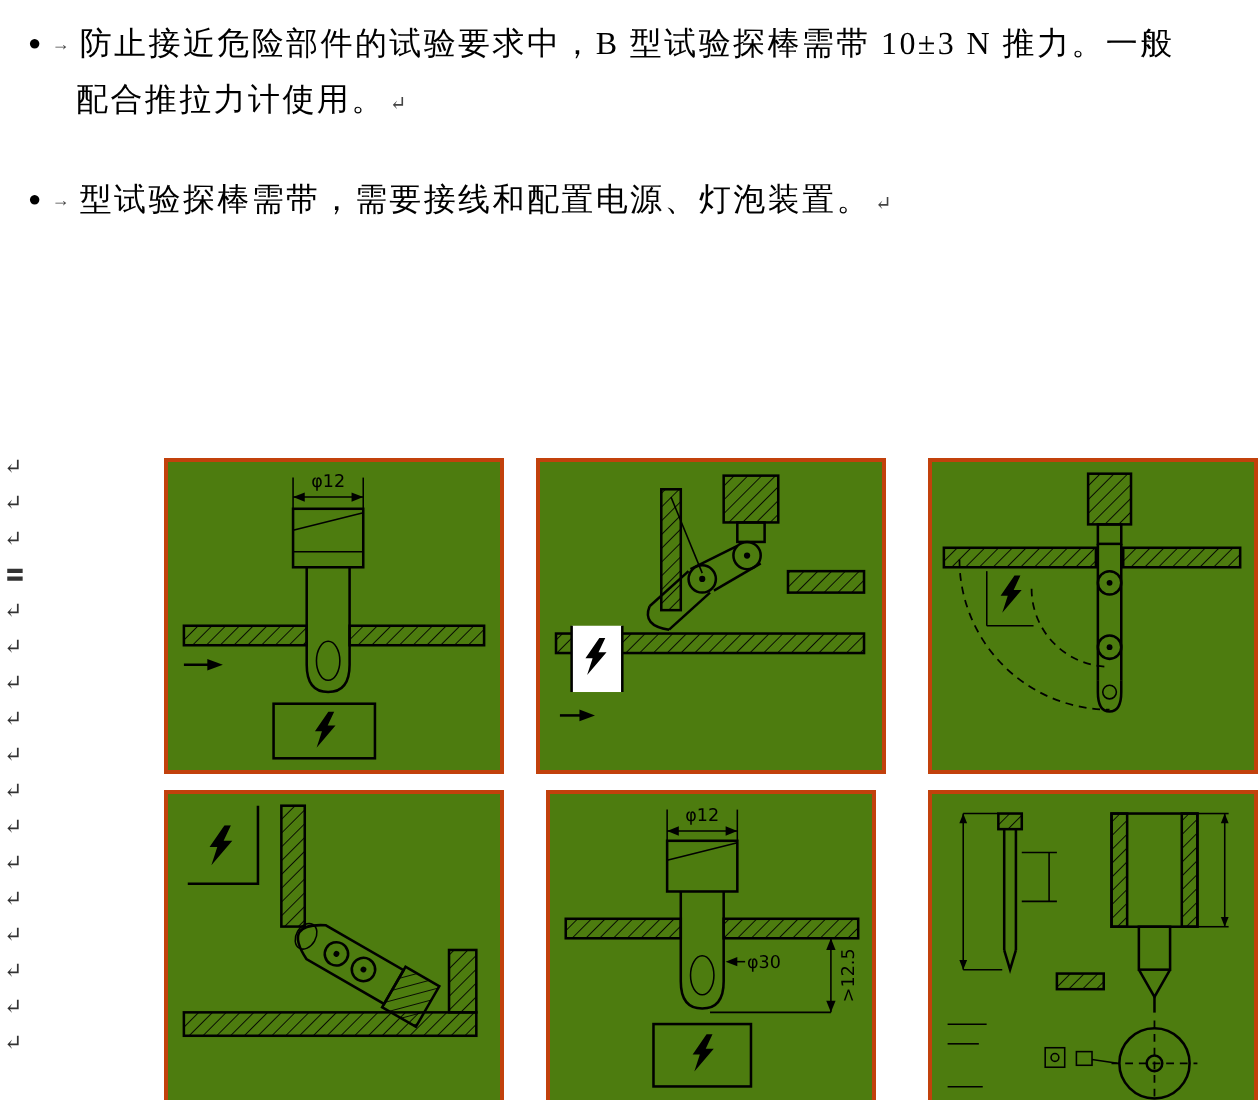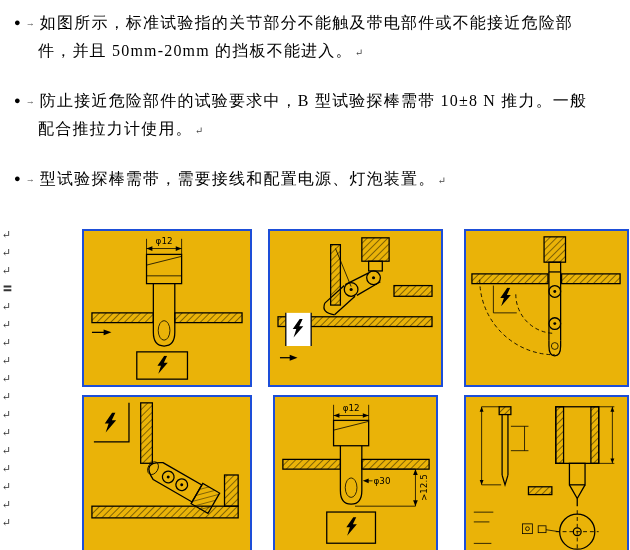--- a/index.html
+++ b/index.html
@@ -14,21 +14,21 @@
     font-size:16px;line-height:28px;letter-spacing:1.2px;
   }
   .b-marker{font-size:11px;vertical-align:2px;}
   .b-tab{font-size:9px;color:#444;margin:0 5px 0 4px;vertical-align:2px;letter-spacing:0;}
   .b-eol{font-size:10px;color:#444;margin-left:2px;letter-spacing:0;}
   .margin-marks{
     position:absolute;left:2px;top:228px;display:flex;flex-direction:column;
     font-size:11px;line-height:12px;color:#333;letter-spacing:0;
   }
   .margin-marks span{display:block;height:18px;}
-  .dbox{position:absolute;border:2px solid #1d4ed8;background:#eab308;box-sizing:border-box;}
+  .dbox{position:absolute;border:2px solid #c2410c;background:#4d7c0f;box-sizing:border-box;}
   #d1{left:42px;top:213px;width:170px;height:158px;}
   #d2{left:228px;top:213px;width:175px;height:158px;}
   #d3{left:424px;top:213px;width:165px;height:158px;}
   #d4{left:42px;top:379px;width:170px;height:159px;}
   #d5{left:233px;top:379px;width:165px;height:159px;}
   #d6{left:424px;top:379px;width:165px;height:166px;}
   .dbox svg{width:100%;height:100%;display:block;}
   svg .ln{stroke:#000;stroke-width:1.3;fill:none;}
   svg .thin{stroke:#000;stroke-width:0.8;fill:none;}
   svg .dash{stroke:#000;stroke-width:0.9;fill:none;stroke-dasharray:4 3;}
@@ -45,22 +45,21 @@
     <pattern id="hatch" width="5" height="5" patternUnits="userSpaceOnUse" patternTransform="rotate(45)">
       <line x1="0" y1="0" x2="0" y2="5" stroke="#000" stroke-width="0.9"></line>
     </pattern>
     <symbol id="bolt" viewBox="0 0 12 18">
       <path d="M7.6 0 L1 9.6 H4.4 L1.8 17.6 L11 6.8 H7.2 L10.4 0 Z" fill="#000" stroke="none"></path>
     </symbol>
   </defs>
 </svg>
 
 <div class="text-block">
-  <p class="bullet"><span class="b-marker">●</span><span class="b-tab">→</span><span>如图所示，标准试验指的关节部分不能触及带电部件或不能接近危险部件，并且 50mm-20mm 的挡板不能进入。</span><span class="b-eol">↵</span></p>
-  <p class="bullet"><span class="b-marker">●</span><span class="b-tab">→</span><span>防止接近危险部件的试验要求中，B 型试验探棒需带 10±8 N 推力。一般配合推拉力计使用。</span><span class="b-eol">↵</span></p>
+  <p class="bullet"><span class="b-marker">●</span><span class="b-tab">→</span><span>防止接近危险部件的试验要求中，B 型试验探棒需带 10±3 N 推力。一般配合推拉力计使用。</span><span class="b-eol">↵</span></p>
   <p class="bullet"><span class="b-marker">●</span><span class="b-tab">→</span><span>型试验探棒需带，需要接线和配置电源、灯泡装置。</span><span class="b-eol">↵</span></p>
 </div>
 
 <div class="margin-marks">
     <span>↵</span>
     <span>↵</span>
     <span>↵</span>
     <span>〓</span>
     <span>↵</span>
     <span>↵</span>

